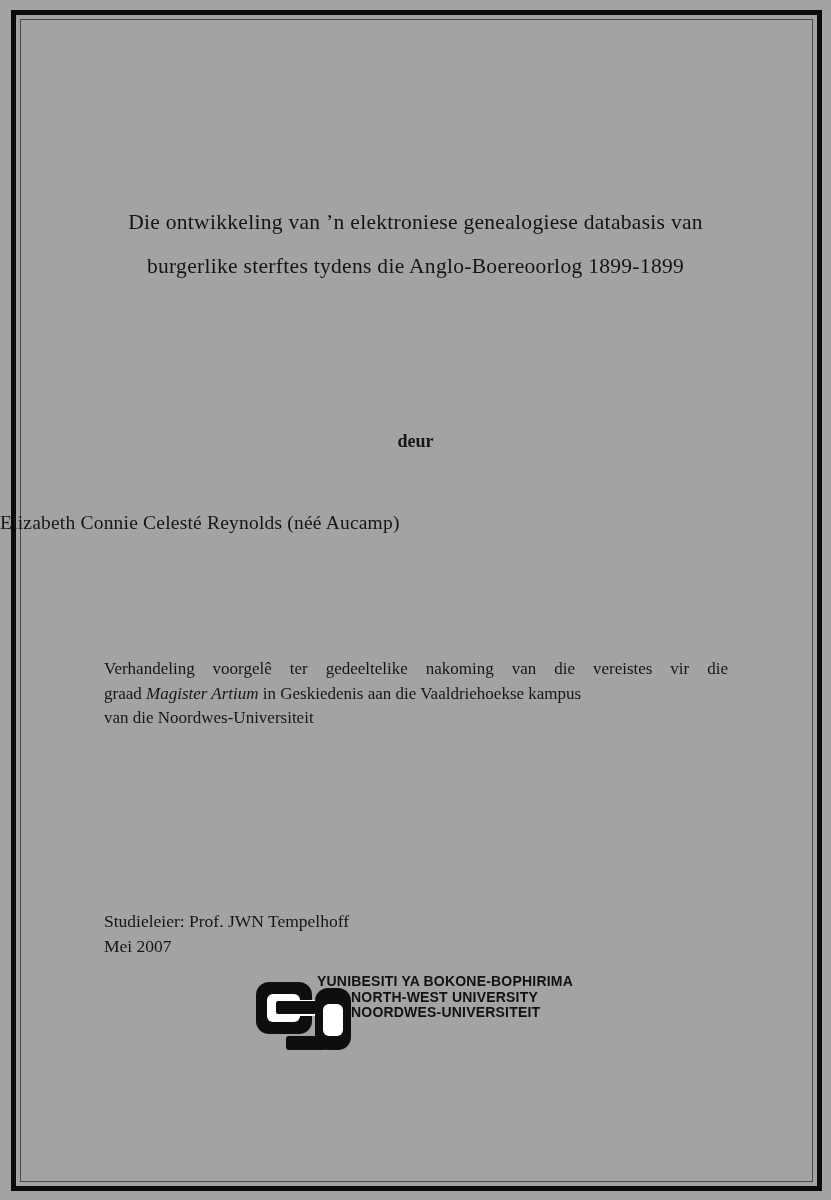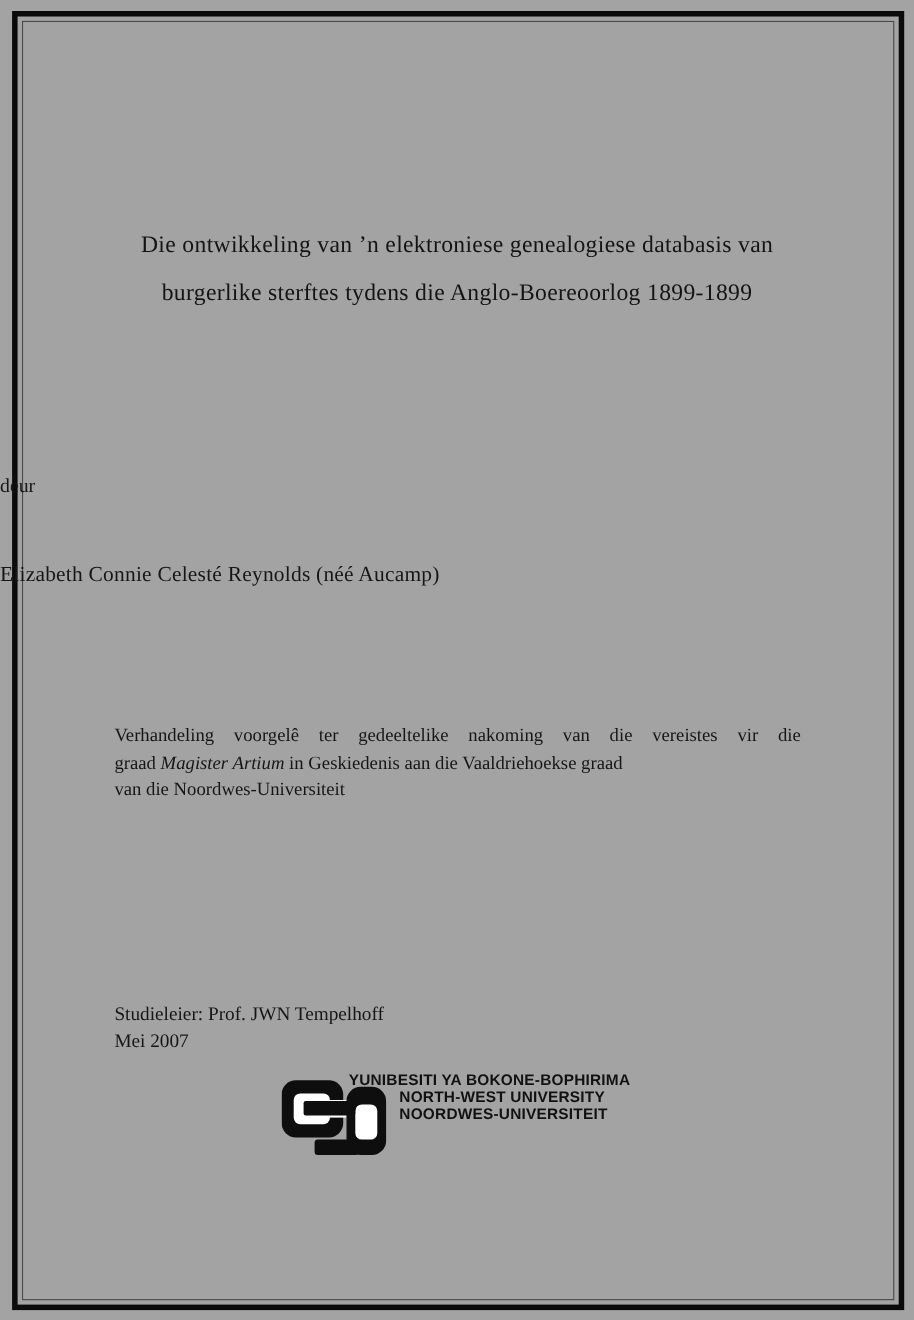--- a/index.html
+++ b/index.html
@@ -39,21 +39,23 @@
     letter-spacing: 0.3px;
     line-height: 44px;
     text-align: center;
     color: #141414;
   }
   .title .tline { display: block; white-space: nowrap; }
 
   .deur {
     position: absolute;
     left: 0; right: 0; top: 431px;
+    text-align: center;
     font-size: 18px;
+    font-weight: bold;
   }
 
   .author {
     position: absolute;
     left: 0; right: 0; top: 512px;
     text-align: left;
     font-size: 19.5px;
     letter-spacing: 0.2px;
   }
 
@@ -89,42 +91,42 @@
     position: absolute;
     left: 61px; top: 3px;
     font-family: "Liberation Sans", sans-serif;
     font-size: 14px;
     font-weight: 600;
     letter-spacing: 0.2px;
     line-height: 15.5px;
     white-space: nowrap;
     color: #111111;
   }
-  .logo-text .ind { margin-left: 46px; }
+  .logo-text .ind { margin-left: 34px; }
 </style>
 </head>
 <body>
 
 <div class="page">
 
   <div class="frame-outer"></div>
   <div class="frame-inner"></div>
 
   <h1 class="title">
     <span class="tline">Die ontwikkeling van ’n elektroniese genealogiese databasis van</span>
     <span class="tline">burgerlike sterftes tydens die Anglo-Boereoorlog 1899-1899</span>
   </h1>
 
   <div class="deur">deur</div>
 
   <div class="author">Elizabeth Connie Celesté Reynolds (néé Aucamp)</div>
 
   <div class="submission">
     <div class="just">Verhandeling voorgelê ter gedeeltelike nakoming van die vereistes vir die</div>
-    <div><span>graad </span><em>Magister Artium</em><span> in Geskiedenis aan die Vaaldriehoekse graad</span></div>
+    <div><span>graad </span><em>Magister Artium</em><span> in Geskiedenis aan die Vaaldriehoekse kampus</span></div>
     <div>van die Noordwes-Universiteit</div>
   </div>
 
   <div class="footer-block">
     <div>Studieleier: Prof. JWN Tempelhoff</div>
     <div>Mei 2007</div>
   </div>
 
   <div class="logo">
     <svg width="96" height="76" viewBox="0 0 96 76" aria-hidden="true">

